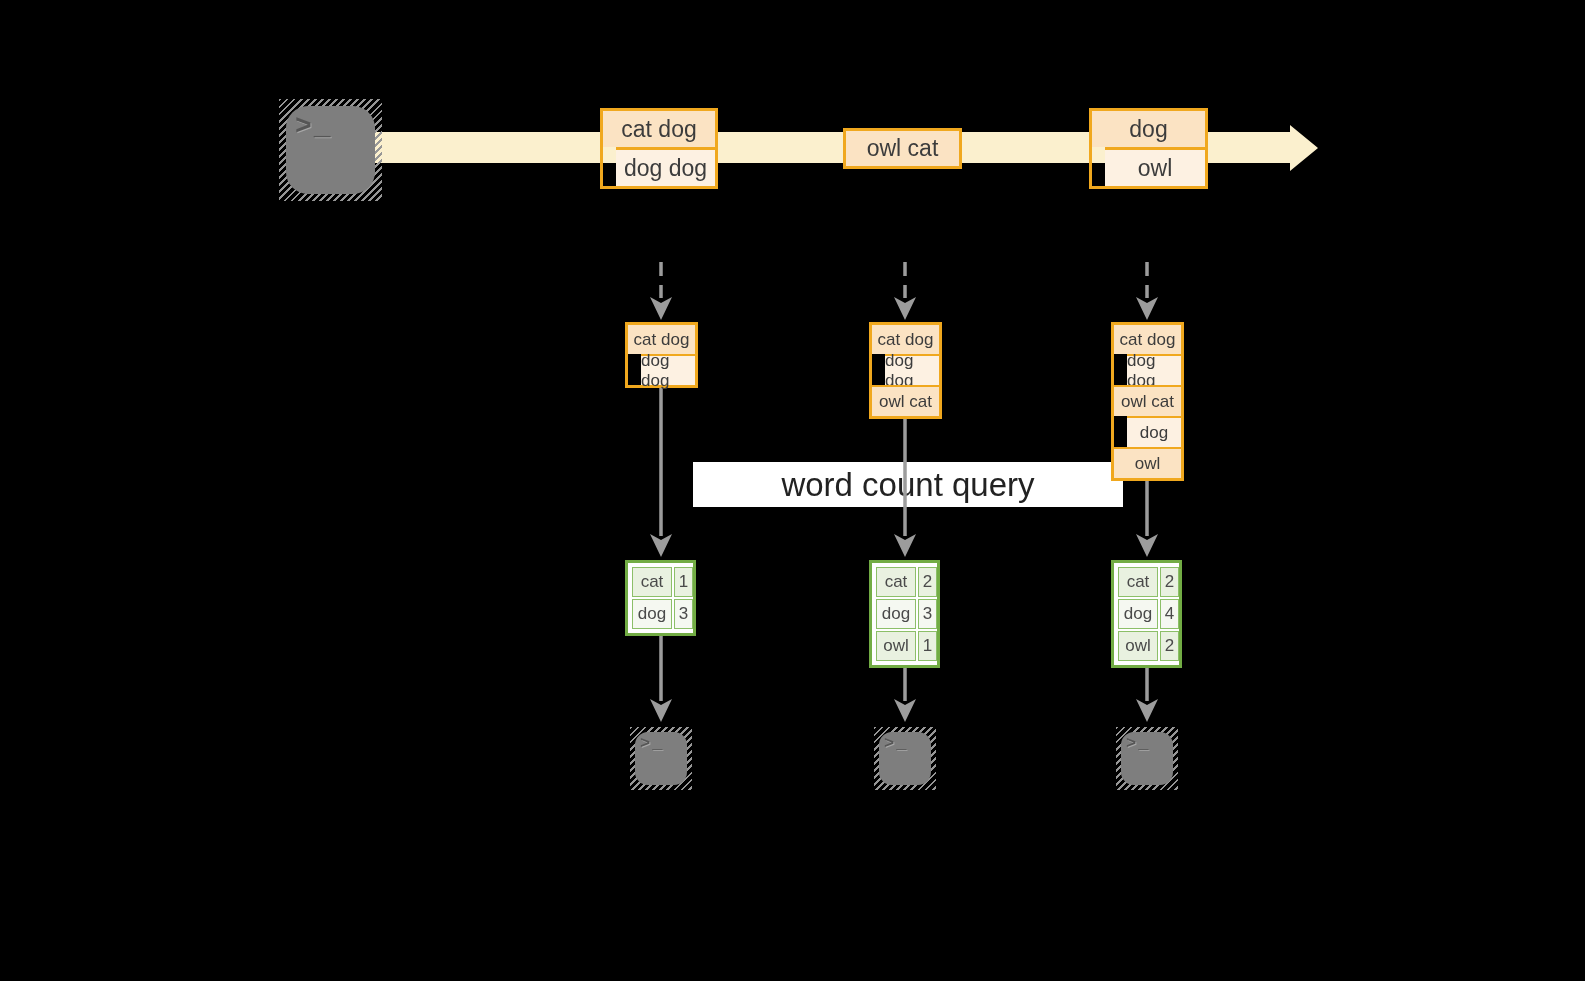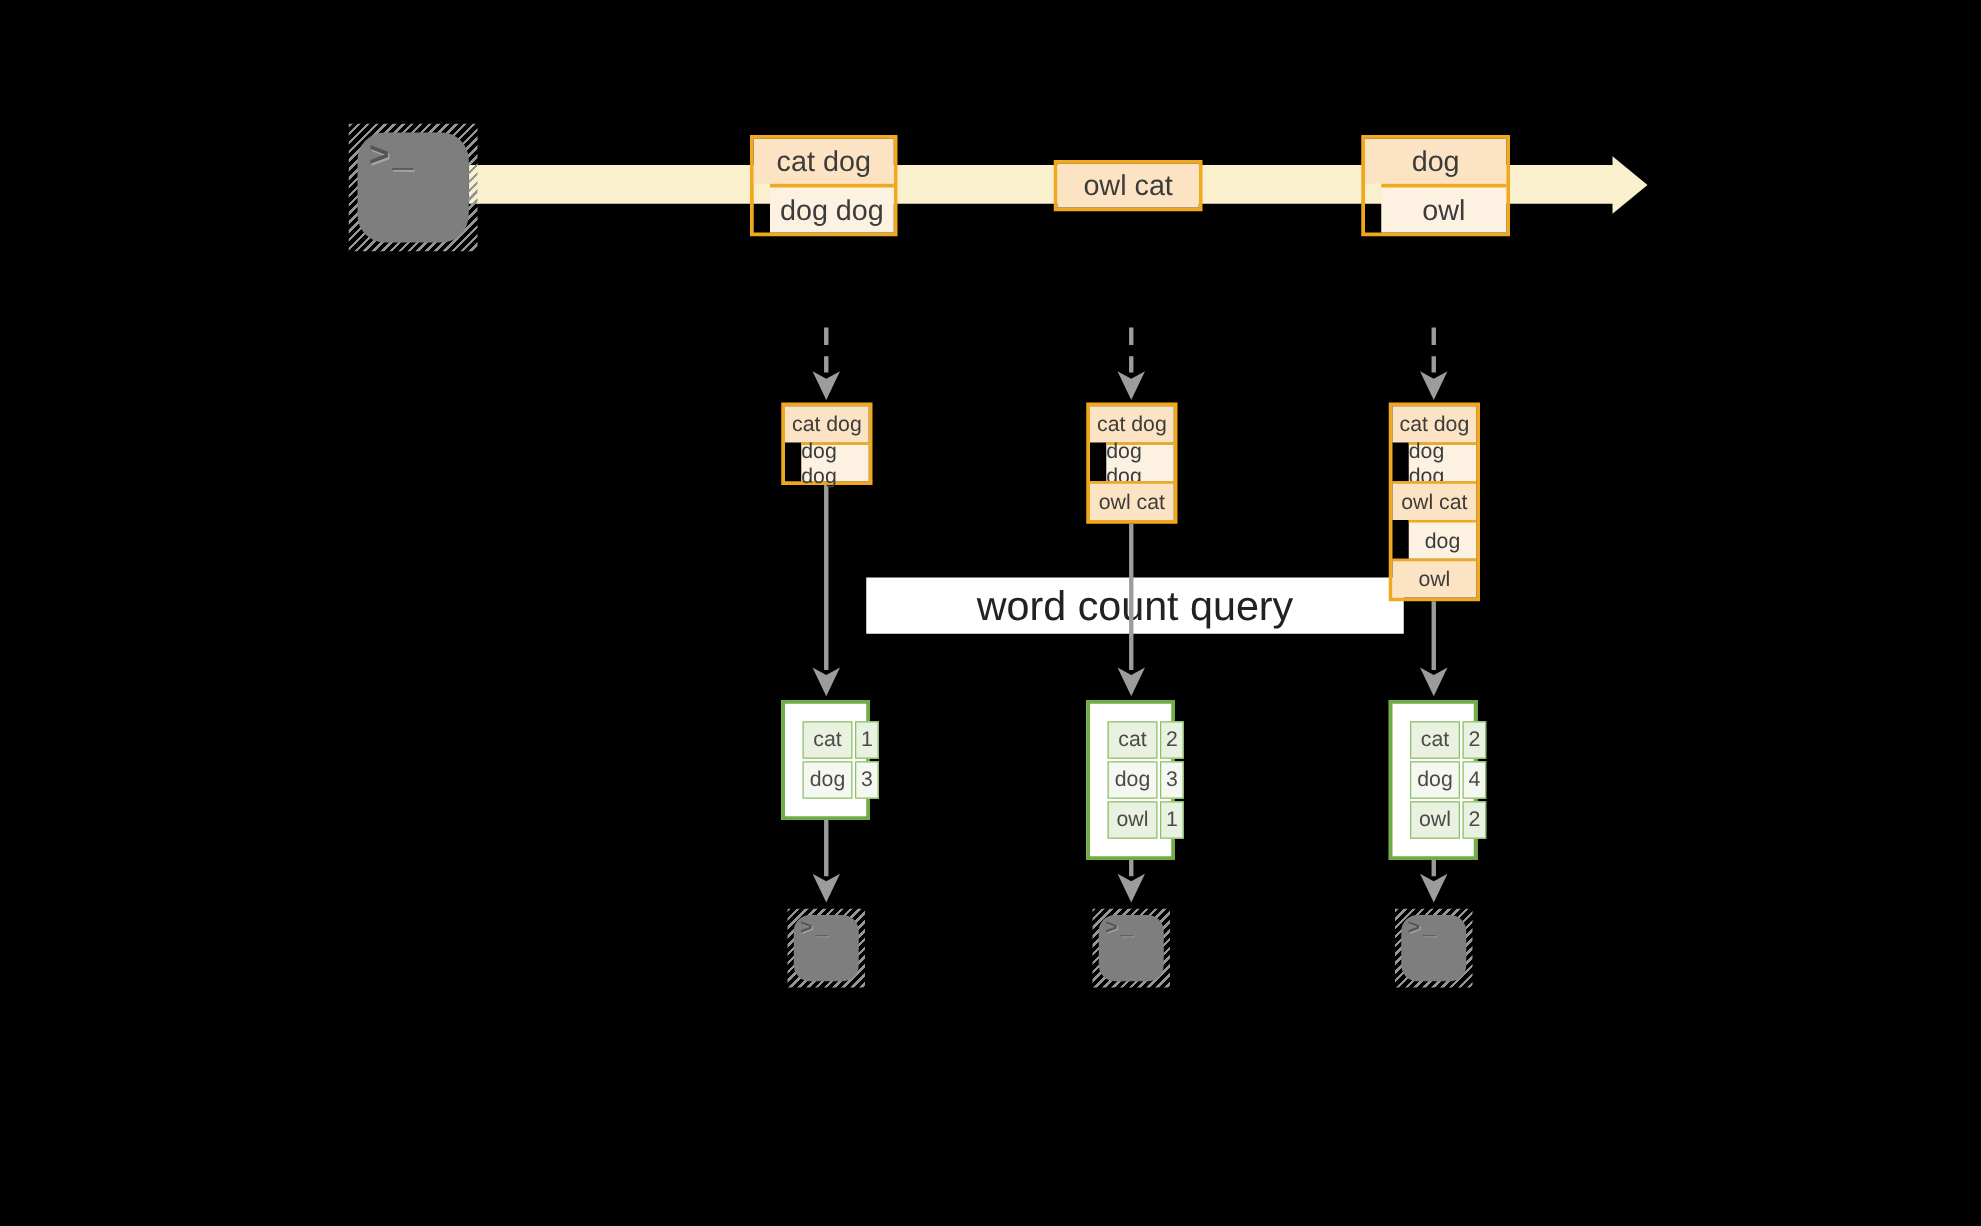--- a/index.html
+++ b/index.html
@@ -17,21 +17,21 @@
   .ebox .ecell + .ecell{border-top:3px solid #F0A81E;}
   .stack{border:3px solid #F0A81E;display:flex;flex-direction:column;}
   .stack .scell{height:29px;display:flex;align-items:center;justify-content:center;
     font-size:17px;color:#3C3C3C;}
   .stack .scell + .scell{border-top:2px solid #F0A81E;}
   .cell-dark{background:#FBE3C3;}
   .cell-light{background:#FDF1E2;margin-left:13px;}
 
   
   .gtable{border:3px solid #72AC44;background:#FFFFFF;display:grid;
-    grid-template-columns:40px 19px;gap:2px;padding:14px;}
+    grid-template-columns:40px 19px;gap:2px;padding:4px;}
   .gtable .gcell{height:28px;display:flex;align-items:center;justify-content:center;
     font-size:17px;color:#4A4A4A;border:1px solid #8CBF68;}
   .gcell-dark{background:#E9F1E0;}
   .gcell-light{background:#F5F8F1;}
 
   
   .term{background:repeating-linear-gradient(135deg,#969696 0 2px,transparent 2px 5px);}
   .term-inner{position:absolute;background:#7E7E7E;}
   .term-big .term-inner{inset:7px;border-radius:22px;}
   .term-small .term-inner{inset:5px;border-radius:13px;}

